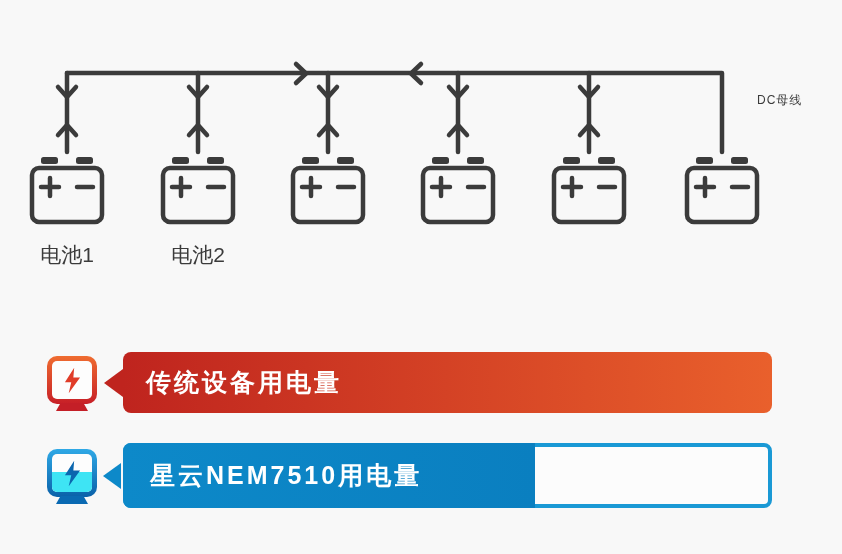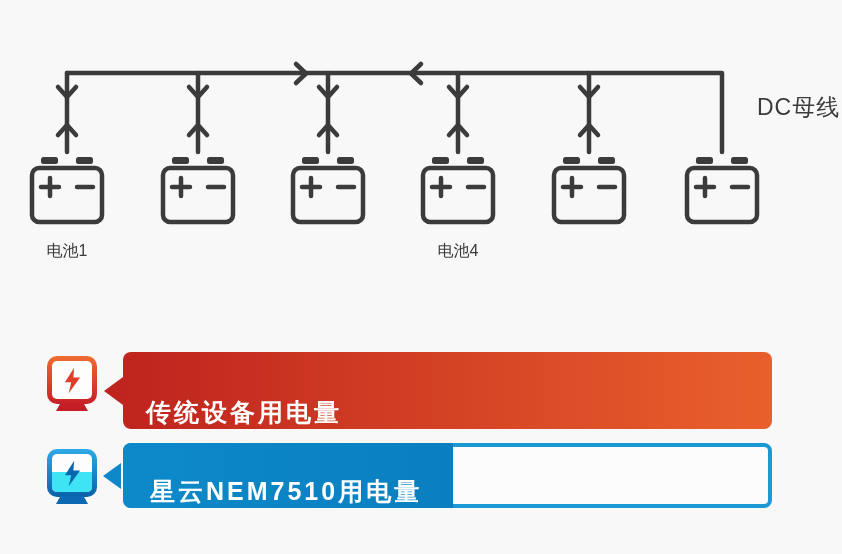--- a/index.html
+++ b/index.html
@@ -8,25 +8,25 @@
     background:#f8f8f8;
     font-family:"Liberation Sans","DejaVu Sans",sans-serif;
     position:relative;overflow:hidden;
   }
   .stage{position:absolute;inset:0;}
 
   
   .wires{position:absolute;left:0;top:0;}
   .bat-label{
     position:absolute;top:241px;width:80px;
-    text-align:center;font-size:16px;color:#3b3b3b;
+    text-align:center;font-size:21px;color:#3b3b3b;
   }
   .dc-label{
     position:absolute;left:757px;top:92px;
-    font-size:23px;color:#3b3b3b;letter-spacing:1px;
+    font-size:12px;color:#3b3b3b;letter-spacing:1px;
   }
 
   
   .icon-wrap{position:absolute;left:47px;width:50px;}
   .monitor{
     position:relative;width:50px;height:48px;border-radius:10px;
   }
   .red-monitor{background:linear-gradient(180deg,#ef6c30,#c71f27);}
   .blue-monitor{background:linear-gradient(180deg,#2fa9e6,#0a61a9);}
   .screen{
@@ -45,45 +45,45 @@
   }
   .red-stand{background:#c41f27;}
   .blue-stand{background:#0a69b2;}
 
   
   .bar-label{
     color:#ffffff;font-size:25px;font-weight:700;letter-spacing:3px;
     white-space:nowrap;
   }
   .red-bar{
-    position:absolute;left:123px;top:352px;width:649px;height:77px;
+    position:absolute;left:123px;top:352px;width:649px;height:61px;
     border-radius:8px;
     background:linear-gradient(90deg,#bf241e,#e9602c);
-    display:flex;align-items:flex-end;padding-left:23px;box-sizing:border-box;
+    display:flex;align-items:center;padding-left:23px;box-sizing:border-box;
   }
   .red-bar::before{
     content:'';position:absolute;left:-19px;top:50%;transform:translateY(-50%);
     border-top:14px solid transparent;border-bottom:14px solid transparent;
     border-right:19px solid #bf241e;
   }
   .blue-track{
     position:absolute;left:123px;top:443px;width:649px;height:65px;
     border:4px solid #1a99d5;border-radius:8px;background:#fcfcfc;
     box-sizing:border-box;
   }
   .blue-track::before{
     content:'';position:absolute;left:-24px;top:50%;transform:translateY(-50%);
     border-top:13px solid transparent;border-bottom:13px solid transparent;
     border-right:18px solid #0d89c9;
   }
   .blue-fill{
-    position:absolute;left:-4px;top:-4px;width:330px;height:65px;
+    position:absolute;left:-4px;top:-4px;width:412px;height:65px;
     border-radius:8px 0 0 8px;
     background:linear-gradient(90deg,#0d89c9,#0a7fc0);
-    display:flex;align-items:flex-end;padding-left:27px;box-sizing:border-box;
+    display:flex;align-items:center;padding-left:27px;box-sizing:border-box;
   }
 </style>
 </head>
 <body>
 
 <div class="stage">
 
   <svg class="wires" width="842" height="300" viewBox="0 0 842 300">
     <defs>
       <g id="battery">
@@ -123,21 +123,21 @@
 
     <use href="#battery" x="67" y="168"></use>
     <use href="#battery" x="198" y="168"></use>
     <use href="#battery" x="328" y="168"></use>
     <use href="#battery" x="458" y="168"></use>
     <use href="#battery" x="589" y="168"></use>
     <use href="#battery" x="722" y="168"></use>
   </svg>
 
   <div class="bat-label" style="left:27px">电池1</div>
-  <div class="bat-label" style="left:418px">电池4</div>
+  <div class="bat-label" style="left:158px">电池2</div>
 
   <div class="dc-label">DC母线</div>
 
   <div class="icon-wrap" style="top:356px">
     <div class="monitor red-monitor">
       <div class="screen">
         <svg class="bolt red" width="19" height="27" viewBox="0 0 22 32">
           <path d="M13 1 L2 18 h7.5 L6.5 31 L20 12.5 h-8 Z"></path>
         </svg>
       </div>

